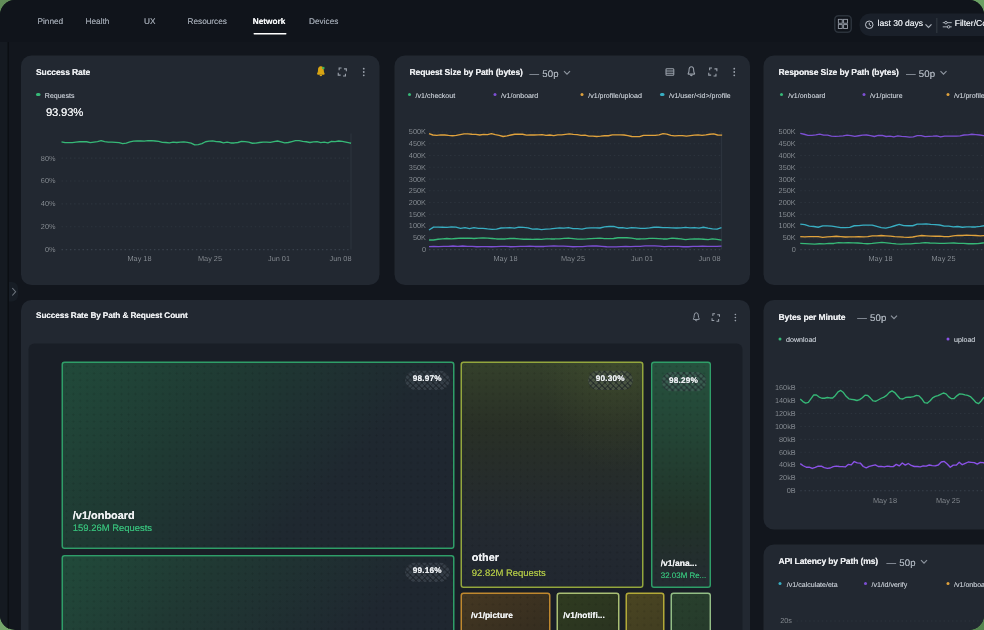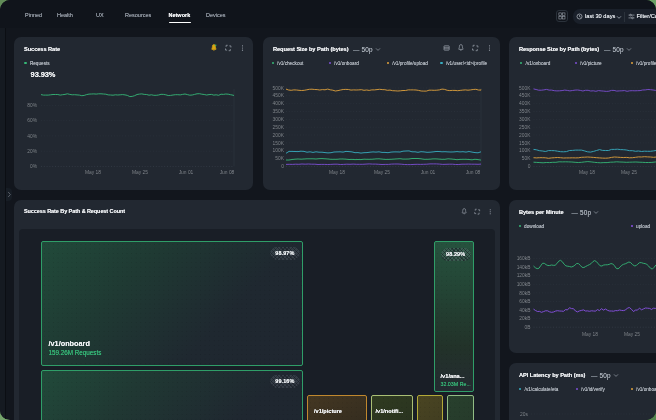--- a/index.html
+++ b/index.html
@@ -92,21 +92,21 @@
           <path d="M 34.1 8.9 v -1.6 h 1.6"></path>
           <path d="M 37.300000000000004 7.9 h 1.6 v 1.6"></path>
           <path d="M 38.300000000000004 11.1 v 1.6 h -1.6"></path>
           <path d="M 35.1 12.1 h -1.6 v -1.6"></path>
         </g>
         <path d="M 20.000000000000004 11.4 q -0.4 0 -0.2 -0.45 q 0.55 -0.9 0.55 -2.15 q 0 -2.3 1.55 -2.3 q 1.55 0 1.55 2.3 q 0 1.25 0.55 2.15 q 0.25 0.45 -0.2 0.45 Z" stroke="#d9a514" stroke-width="0.7" fill="#d9a514" stroke-linejoin="round"></path>
         <path d="M 21.200000000000003 12.1 q 0.7 0.6 1.4 0" stroke="#d9a514" stroke-width="0.7" fill="none"></path>
         <rect x="22.8" y="6.6" width="1.5" height="1.5" fill="#3fae5c"></rect>
       </svg>
 <div class="lg" style="left:10.3px;top:23.8px"><span class="ld" style="background:#36b877"></span>Requests</div>
-<div style="position:absolute;left:16.6px;top:33px;font-size:7.5px;font-weight:bold;color:#eceef0;letter-spacing:-0.1px">93.93%</div>
+<div style="position:absolute;left:16.6px;top:33px;font-size:7.5px;font-weight:normal;color:#eceef0;letter-spacing:-0.1px">93.93%</div>
 </div>
 <div class="card" style="left:263px;top:37px;width:237px;height:153px">
 <svg width="237" height="153" viewBox="0 0 237 153" style="position:absolute;left:0;top:0">
         <line x1="23" y1="51.0" x2="218" y2="51.0" stroke="#2c333d" stroke-width="0.7" stroke-dasharray="1 1.8"></line>
         <line x1="23" y1="58.8" x2="218" y2="58.8" stroke="#2c333d" stroke-width="0.7" stroke-dasharray="1 1.8"></line>
         <line x1="23" y1="66.7" x2="218" y2="66.7" stroke="#2c333d" stroke-width="0.7" stroke-dasharray="1 1.8"></line>
         <line x1="23" y1="74.5" x2="218" y2="74.5" stroke="#2c333d" stroke-width="0.7" stroke-dasharray="1 1.8"></line>
         <line x1="23" y1="82.4" x2="218" y2="82.4" stroke="#2c333d" stroke-width="0.7" stroke-dasharray="1 1.8"></line>
         <line x1="23" y1="90.2" x2="218" y2="90.2" stroke="#2c333d" stroke-width="0.7" stroke-dasharray="1 1.8"></line>
         <line x1="23" y1="98.0" x2="218" y2="98.0" stroke="#2c333d" stroke-width="0.7" stroke-dasharray="1 1.8"></line>
@@ -220,20 +220,25 @@
       </svg>
 <div style="position:absolute;left:5px;top:29px;width:476px;height:283px;background:#191e26;border-radius:4px"></div>
 <div class="cell" style="left:27px;top:41px;width:262px;height:125px;border:1px solid #2f9e68;background:radial-gradient(rgba(0,0,0,0.12) 0.6px, transparent 0.75px) 0 0 / 4.6px 4.6px,linear-gradient(133deg,#214a3a 0%,#1f3a33 32%,#1f2830 68%,#1f2630 100%)">
         <div class="bdg" style="right:2px;top:5px">98.97%</div>
         <div style="position:absolute;left:6.5px;bottom:17.5px;font-size:7.3px;font-weight:bold;color:#eef0f2">/v1/onboard</div>
         <div style="position:absolute;left:6.5px;bottom:9px;font-size:6.3px;color:#36b877">159.26M Requests</div>
       </div>
       <div class="cell" style="left:27px;top:170px;width:262px;height:146px;border:1px solid #2f9e68;background:radial-gradient(rgba(0,0,0,0.12) 0.6px, transparent 0.75px) 0 0 / 4.6px 4.6px,linear-gradient(133deg,#214a3a 0%,#203833 28%,#1f2730 62%,#1f2630 100%)">
         <div class="bdg" style="right:2px;top:3.5px">99.16%</div>
       </div>
+      <div class="cell" style="left:293px;top:41px;width:122px;height:151px;border:1px solid #93a63d;background:radial-gradient(rgba(0,0,0,0.12) 0.6px, transparent 0.75px) 0 0 / 4.6px 4.6px,radial-gradient(at 85% 0%, rgba(110,125,55,0.17), rgba(0,0,0,0) 34%), linear-gradient(to bottom,#34402b 0px,#293026 42px,#232930 110px,#212730 151px)">
+        <div class="bdg" style="right:6px;top:5px">90.30%</div>
+        <div style="position:absolute;left:6.5px;bottom:15px;font-size:7.3px;font-weight:bold;color:#eef0f2">other</div>
+        <div style="position:absolute;left:6.5px;bottom:5.5px;font-size:6.3px;color:#a9bf45">92.82M Requests</div>
+      </div>
       <div class="cell" style="left:419.5px;top:41px;width:40.5px;height:151px;border:1px solid #2f9e68;background:radial-gradient(rgba(0,0,0,0.12) 0.6px, transparent 0.75px) 0 0 / 4.6px 4.6px,linear-gradient(to bottom,#26523e 0px,#234334 52px,#223229 105px,#242b32 151px)">
         <div class="bdg" style="left:6px;top:6px">98.29%</div>
         <div style="position:absolute;left:6px;bottom:12.5px;font-size:5.7px;font-weight:bold;color:#eef0f2">/v1/ana...</div>
         <div style="position:absolute;left:6px;bottom:4.5px;font-size:5.3px;color:#36b877">32.03M Re...</div>
       </div>
       <div class="cell" style="left:293px;top:195px;width:59.5px;height:121px;border:1px solid #c0882e;background:radial-gradient(rgba(0,0,0,0.12) 0.6px, transparent 0.75px) 0 0 / 4.6px 4.6px,linear-gradient(150deg,#443722 0%,#322b1f 45%,#272420 100%)">
         <div style="position:absolute;left:6px;top:11.5px;font-size:5.6px;font-weight:bold;color:#eef0f2">/v1/picture</div>
       </div>
       <div class="cell" style="left:356.5px;top:195px;width:42.5px;height:121px;border:1px solid #aabf74;background:radial-gradient(rgba(0,0,0,0.12) 0.6px, transparent 0.75px) 0 0 / 4.6px 4.6px,linear-gradient(150deg,#2f3b20 0%,#272f20 50%,#22291f 100%)">
         <div style="position:absolute;left:4px;top:11.5px;font-size:5.6px;font-weight:bold;color:#eef0f2">/v1/notifi...</div>

